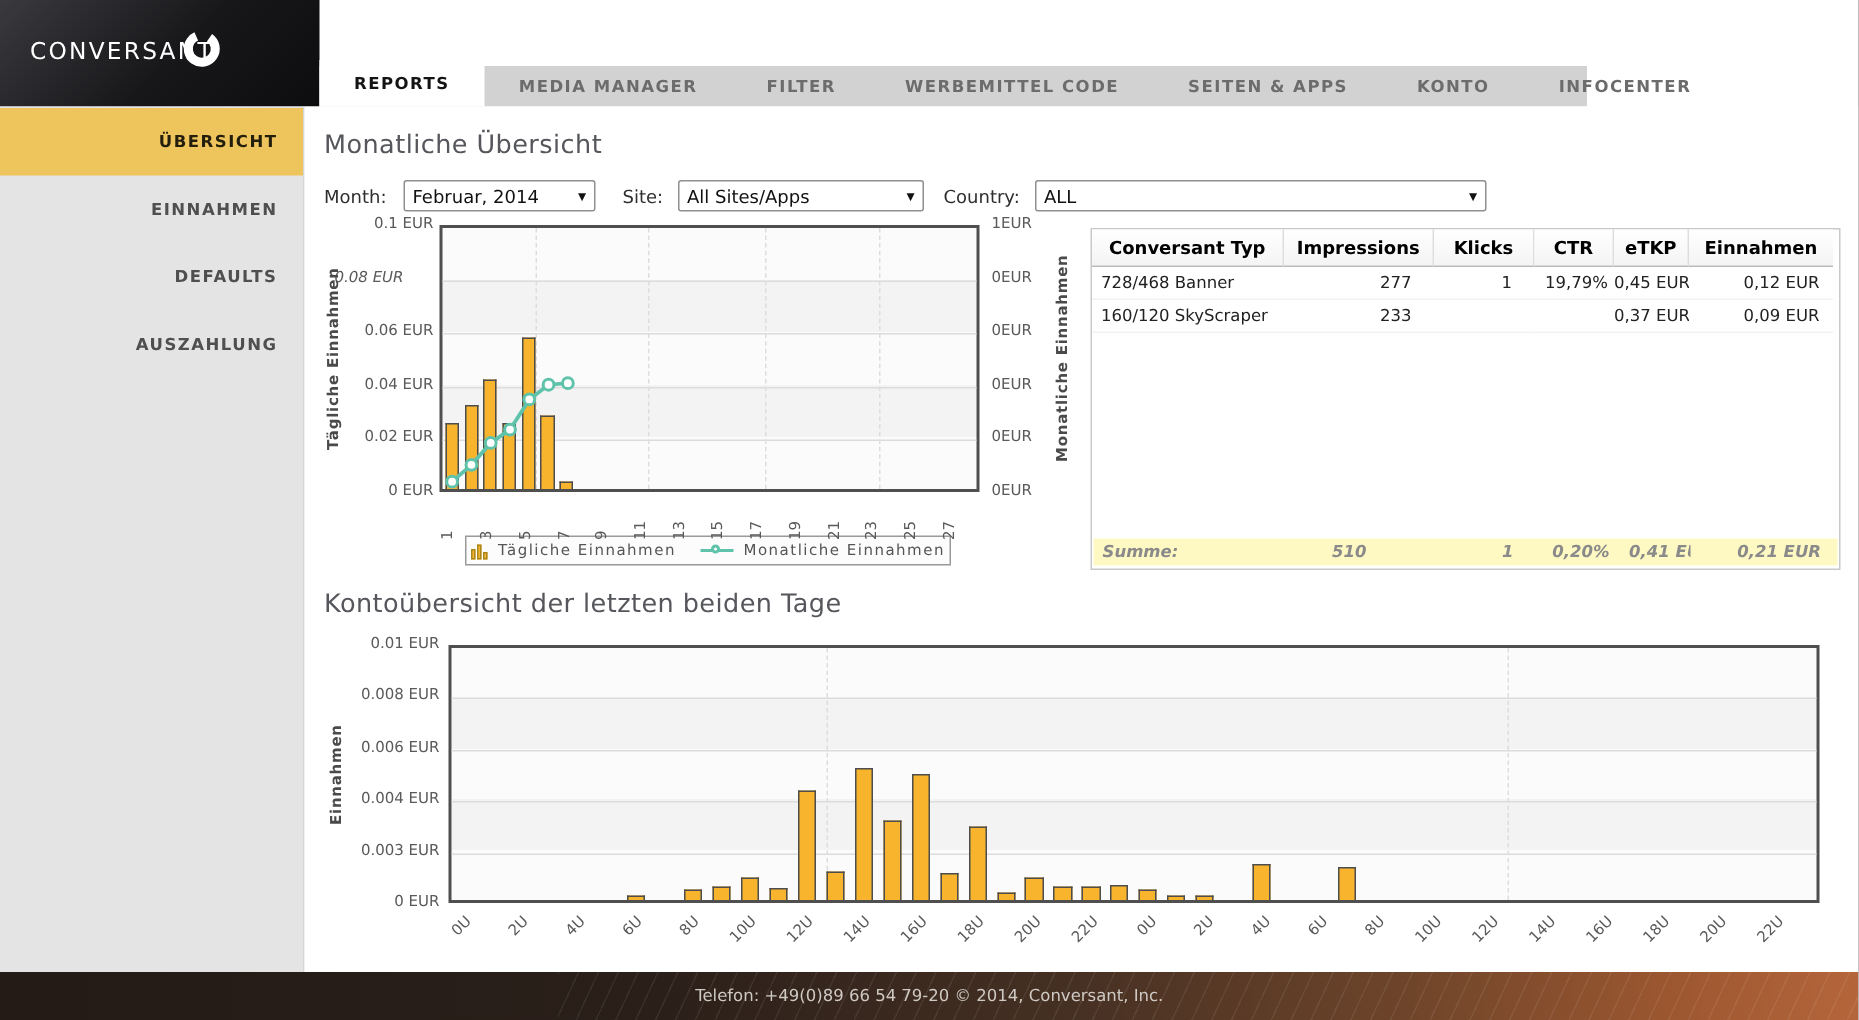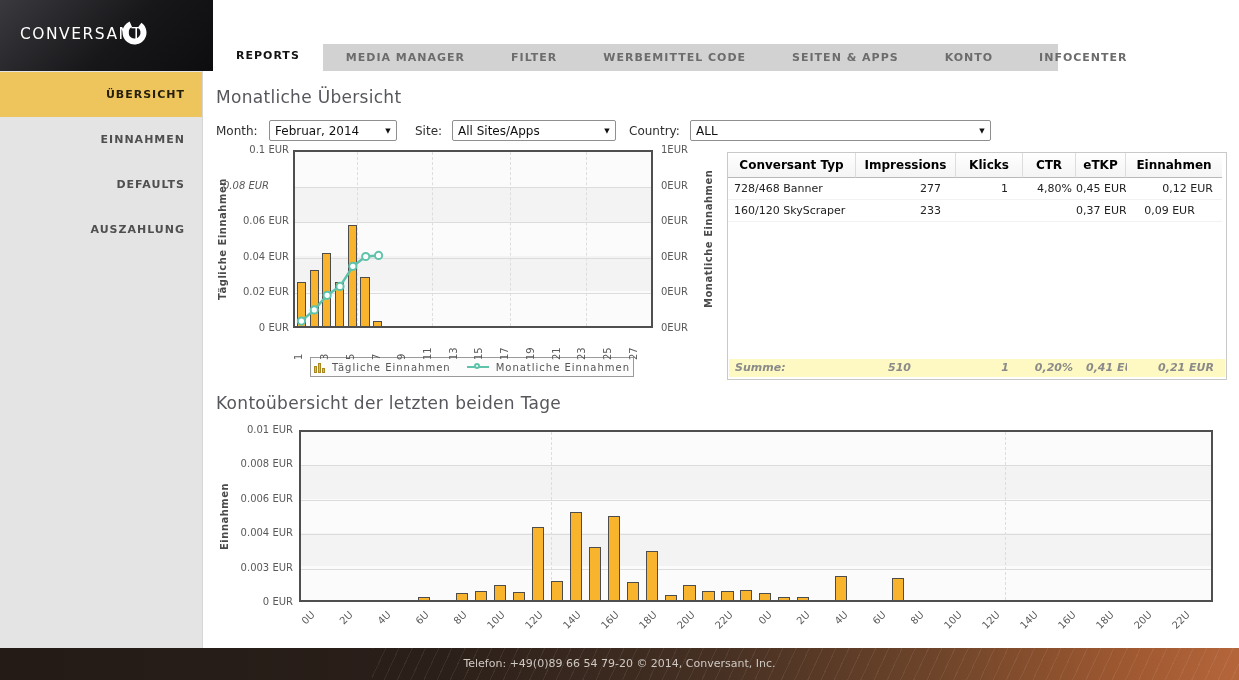--- a/index.html
+++ b/index.html
@@ -214,31 +214,31 @@
           <div class="th">Klicks</div>
           <div class="th">CTR</div>
           <div class="th">eTKP</div>
           <div class="th">Einnahmen</div>
         </div>
       <div id="tbody">
           <div class="trow">
             <div class="td" style="text-align: left; padding-left: 6px;">728/468 Banner</div>
             <div class="td" style="text-align: right; padding-right: 15px;">277</div>
             <div class="td" style="text-align: right; padding-right: 15px;">1</div>
-            <div class="td" style="text-align: right; padding-right: 4px;">4,80%</div>
+            <div class="td" style="text-align: right; padding-right: 4px;">19,79%</div>
             <div class="td" style="text-align: right; padding-right: 2px;">0,45 EUR</div>
             <div class="td" style="text-align: right; padding-right: 9px;">0,12 EUR</div>
           </div>
           <div class="trow">
             <div class="td" style="text-align: left; padding-left: 6px;">160/120 SkyScraper</div>
             <div class="td" style="text-align: right; padding-right: 15px;">233</div>
             <div class="td" style="text-align: right; padding-right: 15px;"></div>
             <div class="td" style="text-align: right; padding-right: 4px;"></div>
             <div class="td" style="text-align: right; padding-right: 2px;">0,37 EUR</div>
-            <div class="td" style="text-align: center; padding-right: 9px;">0,09 EUR</div>
+            <div class="td" style="text-align: right; padding-right: 9px;">0,09 EUR</div>
           </div>
         </div>
       <div id="tsummary" class="trow">
           <div class="td" style="text-align: left; padding-left: 6px;">Summe:</div>
           <div class="td" style="text-align: center; padding-right: 15px;">510</div>
           <div class="td" style="text-align: right; padding-right: 15px;">1</div>
           <div class="td" style="text-align: right; padding-right: 4px;">0,20%</div>
           <div class="td" style="text-align: left; padding-left: 9px; overflow: hidden;">0,41 EUR</div>
           <div class="td" style="text-align: right; padding-right: 9px;">0,21 EUR</div>
         </div>

